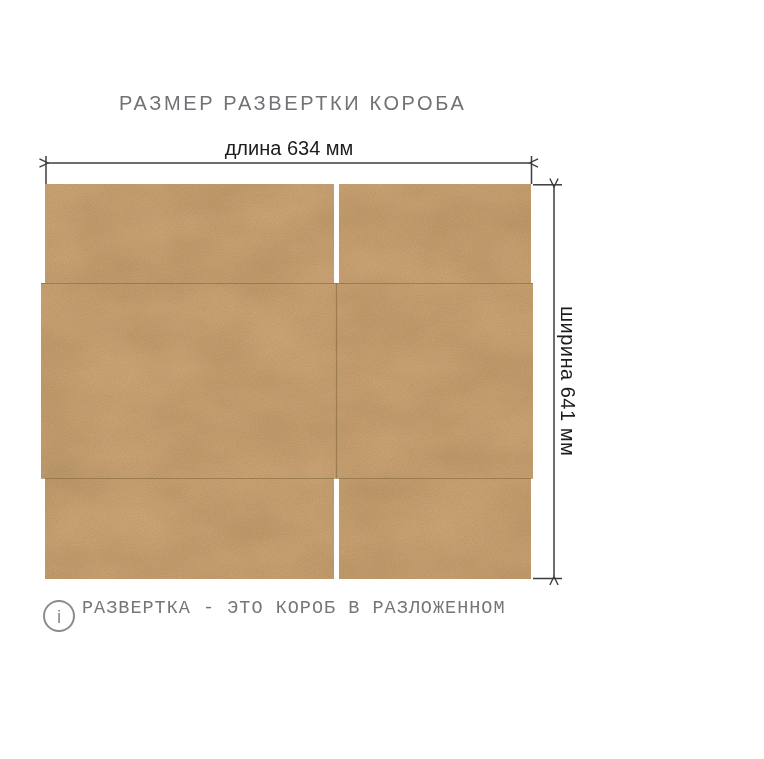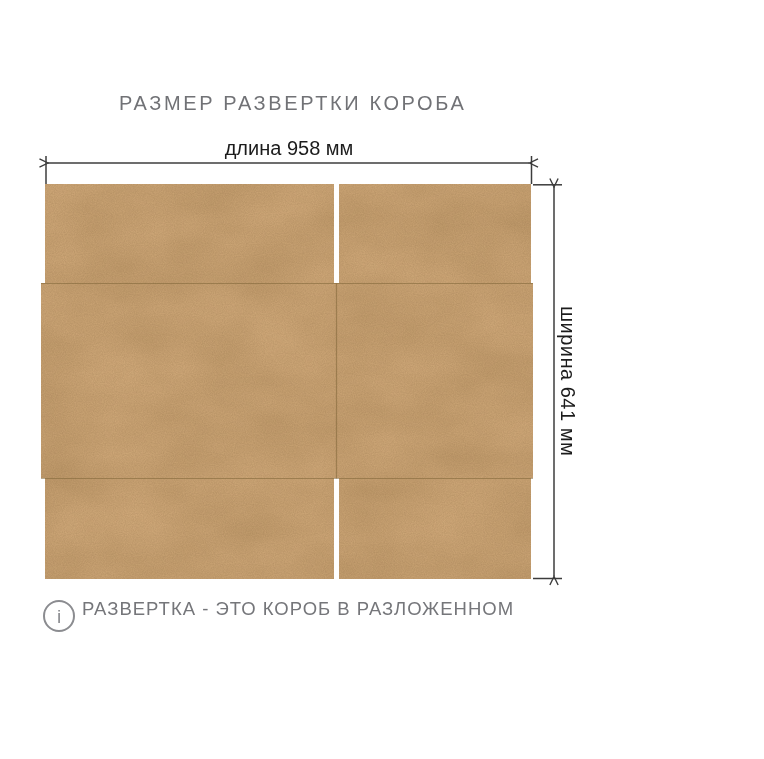--- a/index.html
+++ b/index.html
@@ -75,21 +75,21 @@
     color: #8b8c90;
   }
   .note-text {
     margin-left: 7px;
     font-size: 18.5px;
     letter-spacing: 1px;
     line-height: 22.5px;
     color: #75767a;
     text-transform: uppercase;
   }
-  .note-line { white-space: nowrap; }
+  .note-line { white-space: nowrap; font-family: Liberation Mono, monospace; }
 </style>
 </head>
 <body>
 
 <div class="canvas">
 
   <div class="page-title">РАЗМЕР РАЗВЕРТКИ КОРОБА</div>
 
   <svg class="diagram-svg" width="764" height="759" viewBox="0 0 764 759">
     <defs>
@@ -126,21 +126,21 @@
     <g stroke="#3c3c3c" stroke-width="1.5" fill="none">
       <line x1="46" y1="156" x2="46" y2="184" stroke="#3c3c3c"></line>
       <line x1="531.5" y1="156" x2="531.5" y2="184" stroke="#3c3c3c"></line>
       <line x1="48" y1="163" x2="529.5" y2="163" marker-start="url(#arr)" marker-end="url(#arr)" stroke="#3c3c3c"></line>
       <line x1="533" y1="184.8" x2="562" y2="184.8" stroke="#3c3c3c"></line>
       <line x1="533" y1="578.5" x2="562" y2="578.5" stroke="#3c3c3c"></line>
       <line x1="554" y1="187" x2="554" y2="576.5" marker-start="url(#arr)" marker-end="url(#arr)" stroke="#3c3c3c"></line>
     </g>
   </svg>
 
-  <div class="length-label">длина 958 мм</div>
+  <div class="length-label">длина 634 мм</div>
 
   <div class="width-label">ширина 641 мм</div>
 
   <div class="note">
     <div class="note-icon">
       <span>i</span>
     </div>
     <div class="note-text">
       <div class="note-line">РАЗВЕРТКА - ЭТО КОРОБ В РАЗЛОЖЕННОМ</div>
     </div>

